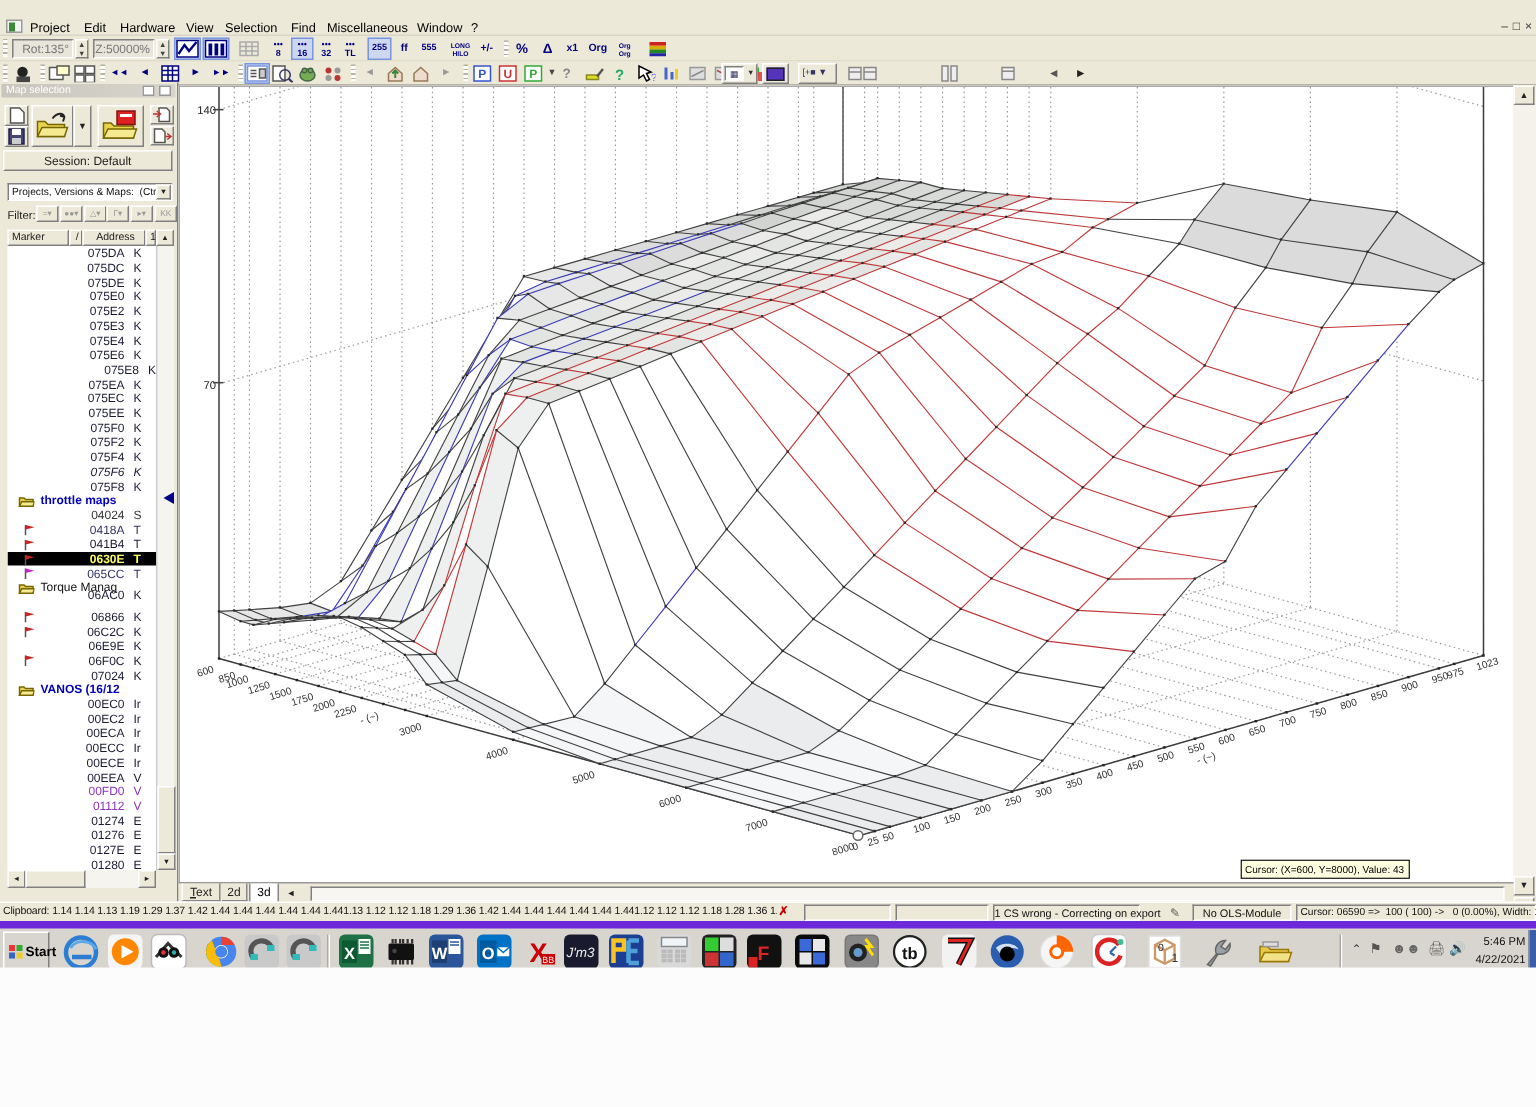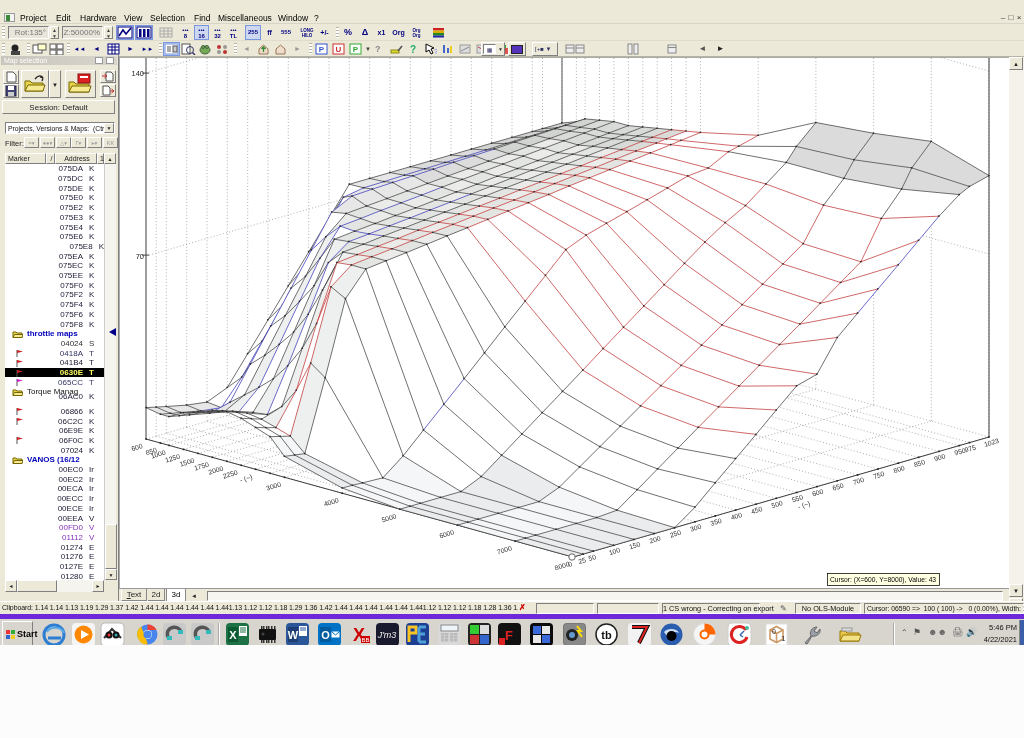--- a/index.html
+++ b/index.html
@@ -436,21 +436,21 @@
 <div class="abs" style="left:0;top:126.1px;width:99px;height:9.7px;display:flex;align-items:center;">
           <span style="width:19px;display:inline-block;"></span>
           <span style="font-size:8px;color:#1a1a33;width:59px;text-align:right;">075F2</span>
           <span style="font-size:8px;color:#1a1a33;margin-left:6px;">K</span>
         </div>
 <div class="abs" style="left:0;top:135.8px;width:99px;height:9.7px;display:flex;align-items:center;">
           <span style="width:19px;display:inline-block;"></span>
           <span style="font-size:8px;color:#1a1a33;width:59px;text-align:right;">075F4</span>
           <span style="font-size:8px;color:#1a1a33;margin-left:6px;">K</span>
         </div>
-<div class="abs" style="left:0;top:145.5px;width:99px;height:9.7px;display:flex;align-items:center;">
+<div class="abs" style="left:0;top:145.5px;width:99px;height:9.7px;display:flex;align-items:center;font-style:italic;">
           <span style="width:19px;display:inline-block;"></span>
           <span style="font-size:8px;color:#1a1a33;width:59px;text-align:right;">075F6</span>
           <span style="font-size:8px;color:#1a1a33;margin-left:6px;">K</span>
         </div>
 <div class="abs" style="left:0;top:155.2px;width:99px;height:9.7px;display:flex;align-items:center;">
           <span style="width:19px;display:inline-block;"></span>
           <span style="font-size:8px;color:#1a1a33;width:59px;text-align:right;">075F8</span>
           <span style="font-size:8px;color:#1a1a33;margin-left:6px;">K</span>
         </div>
 <div class="abs" style="left:0;top:164.9px;width:99px;height:9.7px;display:flex;align-items:center;">

